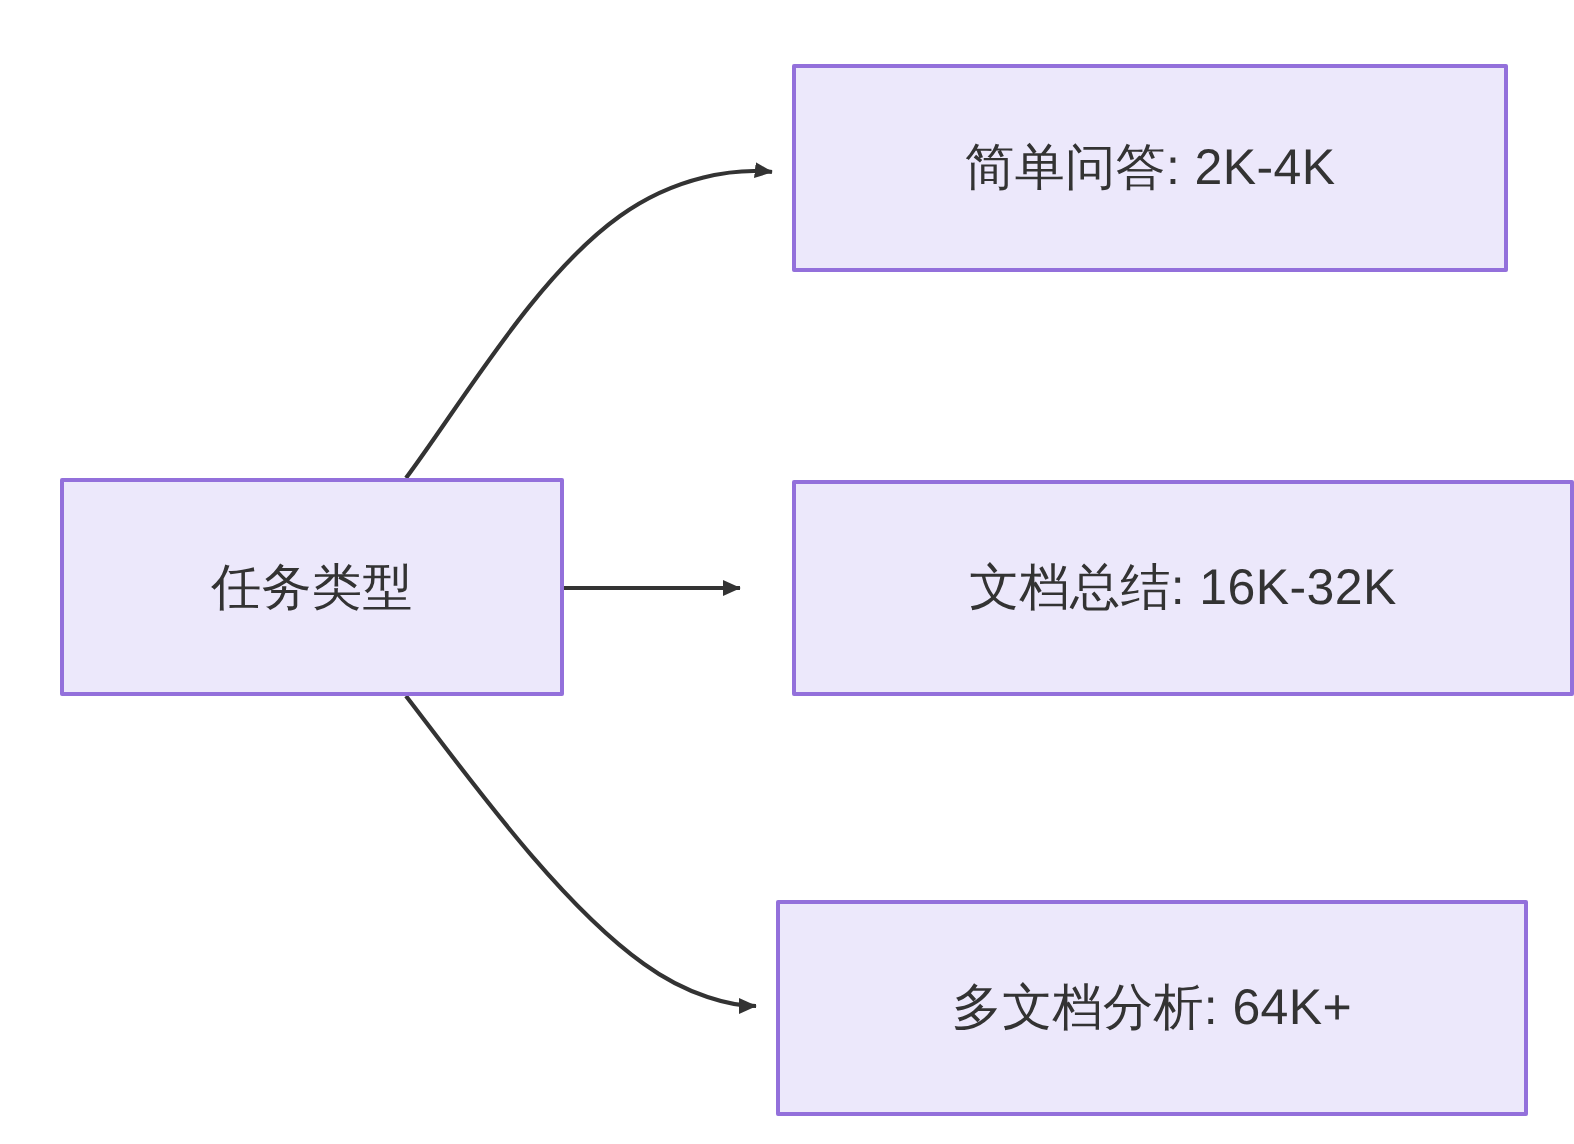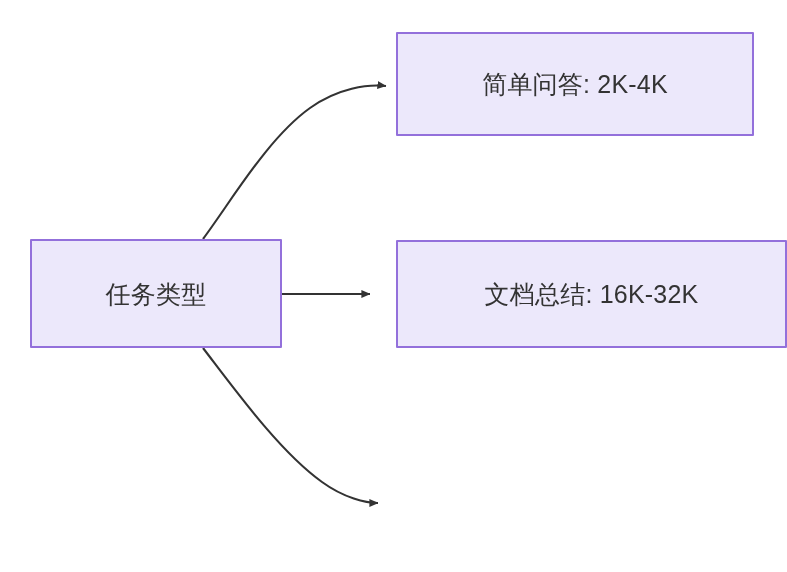--- a/index.html
+++ b/index.html
@@ -97,14 +97,17 @@
   </div>
 
   <div class="node" id="node-target-0">
     <span class="node-label">简单问答: 2K-4K</span>
   </div>
 
   <div class="node" id="node-target-1">
     <span class="node-label">文档总结: 16K-32K</span>
   </div>
 
+  <div class="node" id="node-target-2">
+    <span class="node-label">多文档分析: 64K+</span>
+  </div>
 
 </div>
 
 </body></html>

